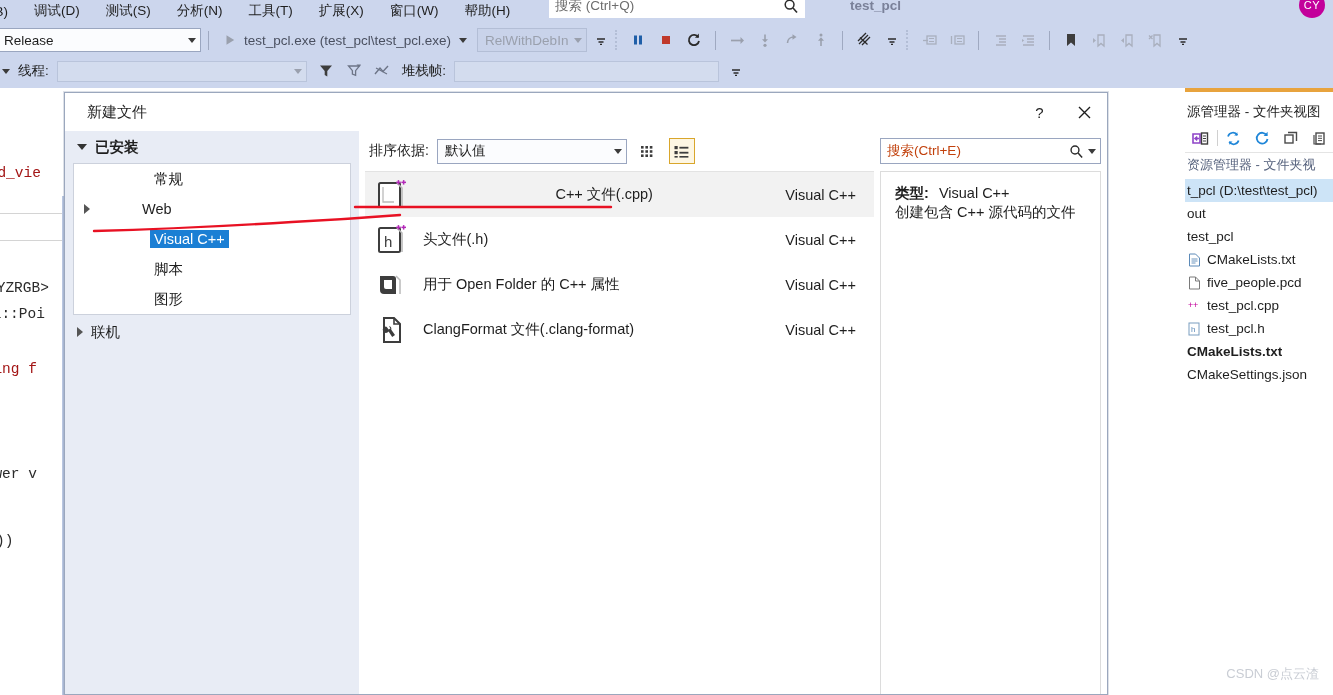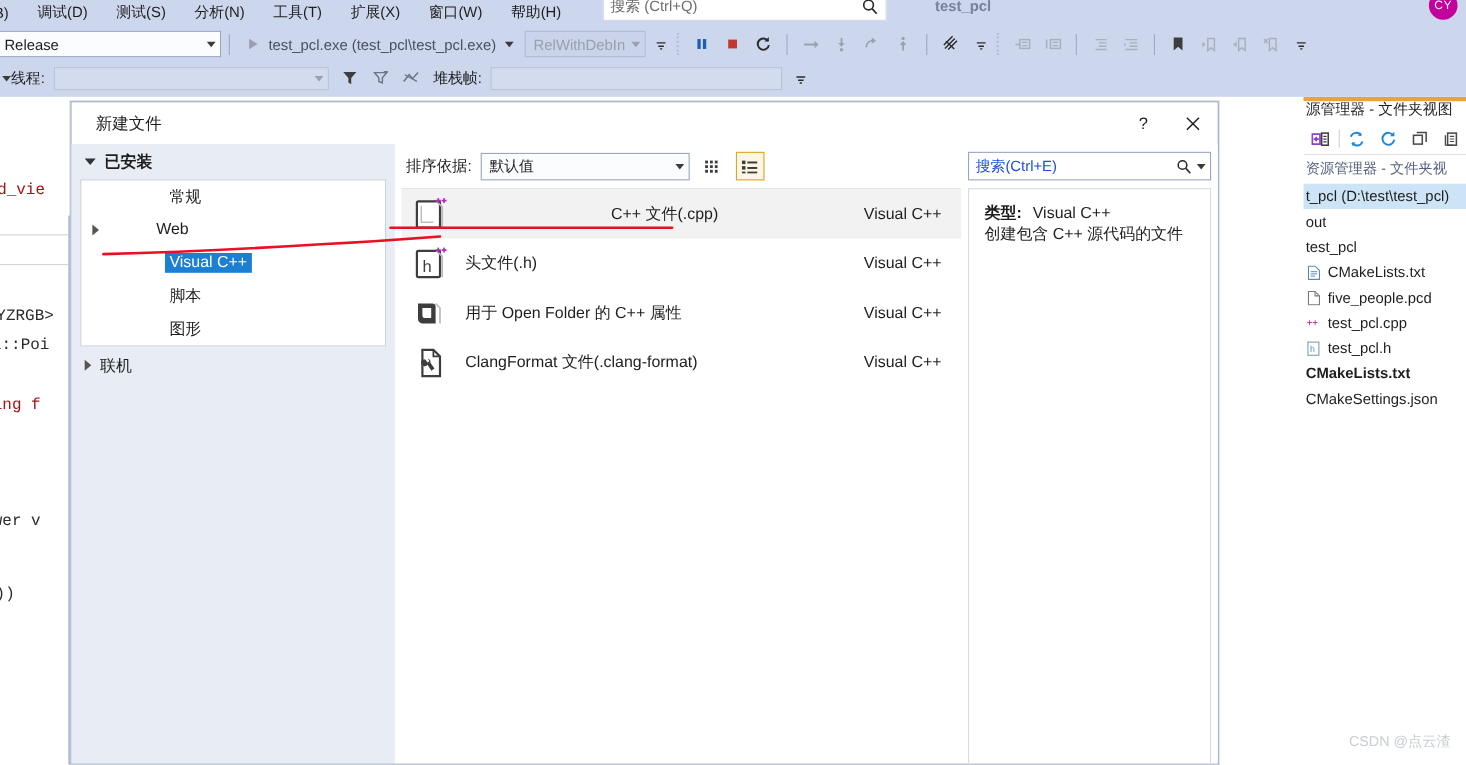--- a/index.html
+++ b/index.html
@@ -50,21 +50,21 @@
              display:flex;align-items:center;padding:0 4px;}
   
   .editor{position:absolute;left:0;top:88px;width:1333px;height:607px;background:#fff;
           font-family:"Liberation Mono","DejaVu Sans Mono",monospace;font-size:14.5px;}
   .editor .ln{position:absolute;white-space:pre;}
   .hrule{position:absolute;left:0;width:66px;height:1px;background:#d4d4d4;}
   .editor-rightborder{position:absolute;left:62px;top:108px;width:2px;height:499px;background:#b9c6e0;}
   
   #solexp{position:absolute;right:0;top:88px;width:148px;height:607px;background:#fff;}
   .se-title{height:24px;background:#fff;display:flex;align-items:center;
-            font-size:13.5px;color:#1e1e1e;padding-left:2px;white-space:nowrap;}
+            font-size:13.5px;color:#1e1e1e;padding-left:2px;white-space:nowrap;margin-top:12px;}
   .se-title-band{position:absolute;right:0;top:0;width:148px;height:4px;background:#e8a33d;}
   .se-tools{height:28px;display:flex;align-items:center;gap:3px;padding-left:3px;border-bottom:1px solid #e4e4e4;}
   .se-sub{height:24px;display:flex;align-items:center;font-size:13px;color:#56627d;
           padding-left:2px;white-space:nowrap;}
   .se-list{padding-top:2px;}
   .se-row{height:23px;display:flex;align-items:center;font-size:13.5px;white-space:nowrap;padding-left:2px;}
   .se-row.sel{background:#cde4f7;}
   .se-row .lbl{overflow:hidden;}
   .se-row .ficon{width:15px;height:15px;margin-right:5px;flex:0 0 15px;display:flex;align-items:center;justify-content:center;}
   .se-row.bold .lbl{font-weight:bold;}
@@ -100,21 +100,21 @@
   .tmpl{height:45px;display:flex;align-items:center;padding-left:10px;position:relative;}
   .tmpl.sel{background:#f2f2f2;text-align:center;}
   .tmpl .ic{width:34px;height:34px;margin-right:14px;flex:0 0 34px;}
   .tmpl .nm{font-size:14.5px;flex:1;}
   .tmpl .prov{font-size:14.5px;color:#1e1e1e;padding-right:18px;}
   
   .detail{position:absolute;right:0;top:0;width:233px;bottom:0;background:#fff;}
   .search-wrap{height:40px;display:flex;align-items:center;padding:0 6px;}
   .search-field{flex:1;height:26px;border:1px solid #9aa6c0;display:flex;align-items:center;
                 padding:0 4px 0 6px;box-sizing:border-box;background:#fff;}
-  .search-field .ph{font-size:13.5px;color:#1d4ed8;flex:1;}
+  .search-field .ph{font-size:13.5px;color:#c2410c;flex:1;}
   .detail-box{position:absolute;left:6px;right:6px;top:40px;bottom:0;border:1px solid #dcdcdc;border-bottom:none;padding:12px 0 0 14px;box-sizing:border-box;}
   .d-type{font-size:14.5px;}
   .d-type b{font-weight:bold;}
   .d-desc{font-size:14.5px;}
   
   .ann{position:absolute;pointer-events:none;}
   .watermark{position:absolute;right:14px;bottom:12px;font-size:13px;color:#c9cdd4;}
 </style>
 </head>
 <body>
@@ -394,21 +394,21 @@
       </span>
       <span class="icnbtn">
         <svg width="14" height="14" viewBox="0 0 14 14">
             <path d="M3 6h8M4.5 9h5M6 11.4h2" stroke="#2b2b2b" stroke-width="1.3"></path>
           </svg>
       </span>
     </div>
 
     <div class="tb2">
       <span class="caret" style="margin-left:2px;"></span>
-      <span class="tbtext" style="color:#1e1e1e;">线程:</span>
+      <span class="tbtext" style="margin-left:8px;color:#1e1e1e;">线程:</span>
       <div class="flatfield" style="width:250px;margin-left:8px;">
         <span style="flex:1;"></span>
         <span class="caret dim"></span>
       </div>
       <span class="icnbtn" style="margin-left:8px;">
         <svg width="16" height="16" viewBox="0 0 16 16">
             <path d="M2 2.5h12L9.3 8v5.5L6.7 12V8z" fill="#3d3d3d"></path>
           </svg>
       </span>
       <span class="icnbtn">

